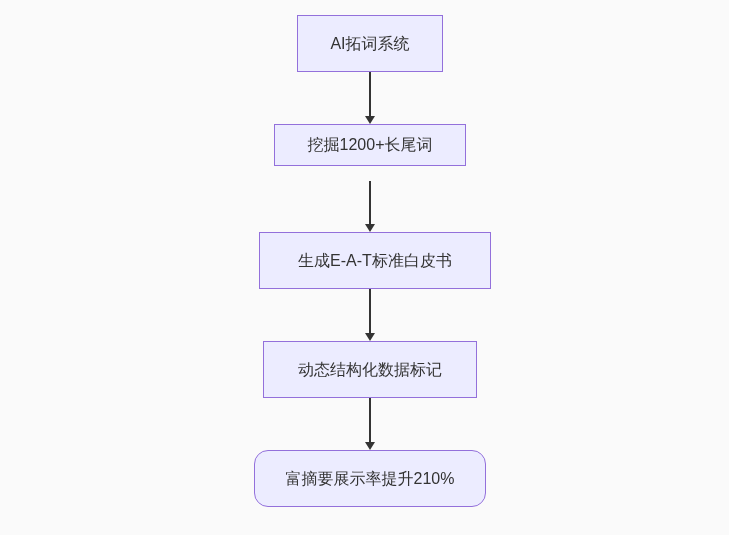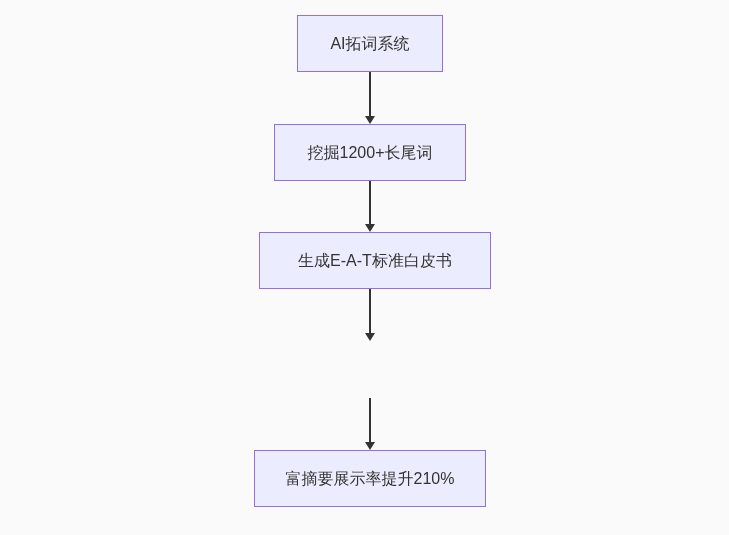--- a/index.html
+++ b/index.html
@@ -40,24 +40,24 @@
     bottom: -8px;
     left: -4px;
     width: 0;
     height: 0;
     border-left: 5px solid transparent;
     border-right: 5px solid transparent;
     border-top: 8px solid #333333;
   }
   
   .n0 { left: 297px; top: 15px;  width: 146px; height: 57px; }
-  .n1 { left: 274px; top: 124px; width: 192px; height: 57px; }
+  .n1 { left: 274px; top: 124px; width: 192px; height: 42px; }
   .n2 { left: 259px; top: 232px; width: 232px; height: 57px; }
   .n3 { left: 263px; top: 341px; width: 214px; height: 57px; }
-  .n4 { left: 254px; top: 450px; width: 232px; height: 57px; }
+  .n4 { left: 254px; top: 450px; width: 232px; height: 57px; border-radius: 14px; }
   
   .a0 { left: 369px; top: 72px;  height: 44px; }
   .a1 { left: 369px; top: 181px; height: 43px; }
   .a2 { left: 369px; top: 289px; height: 44px; }
   .a3 { left: 369px; top: 398px; height: 44px; }
 </style>
 </head>
 <body>
 
 <div class="canvas">
@@ -67,18 +67,19 @@
   <div class="flow-arrow a0"></div>
 
   <div class="flow-node n1">挖掘1200+长尾词</div>
 
   <div class="flow-arrow a1"></div>
 
   <div class="flow-node n2">生成E-A-T标准白皮书</div>
 
   <div class="flow-arrow a2"></div>
 
+  <div class="flow-node n3">动态结构化数据标记</div>
 
   <div class="flow-arrow a3"></div>
 
   <div class="flow-node n4">富摘要展示率提升210%</div>
 
 </div>
 
 </body></html>

